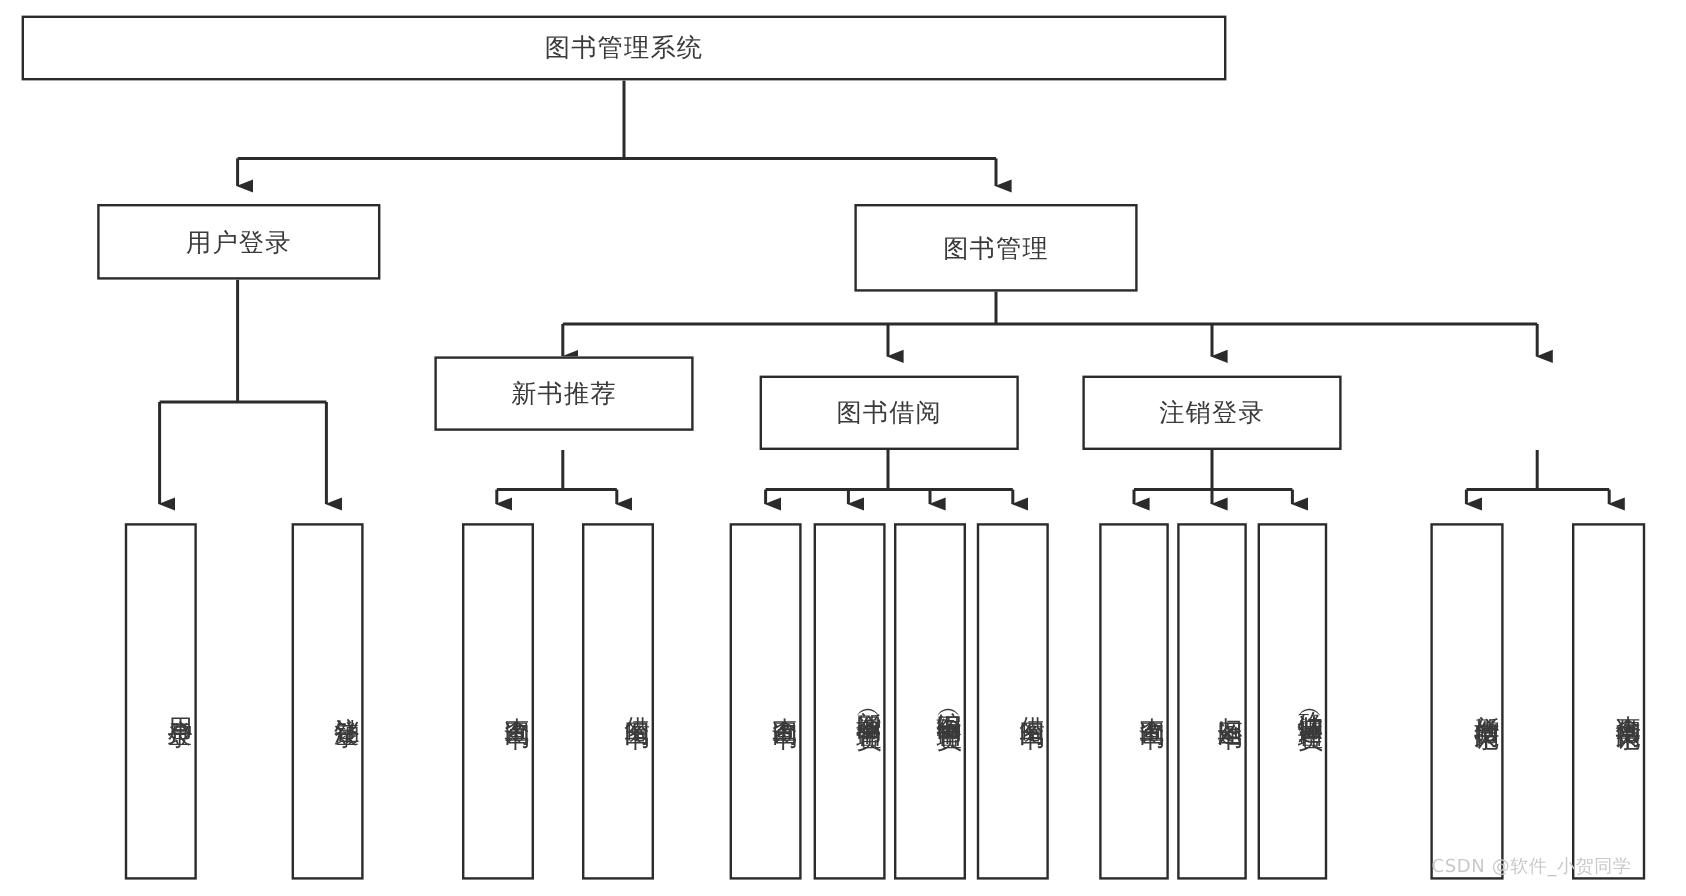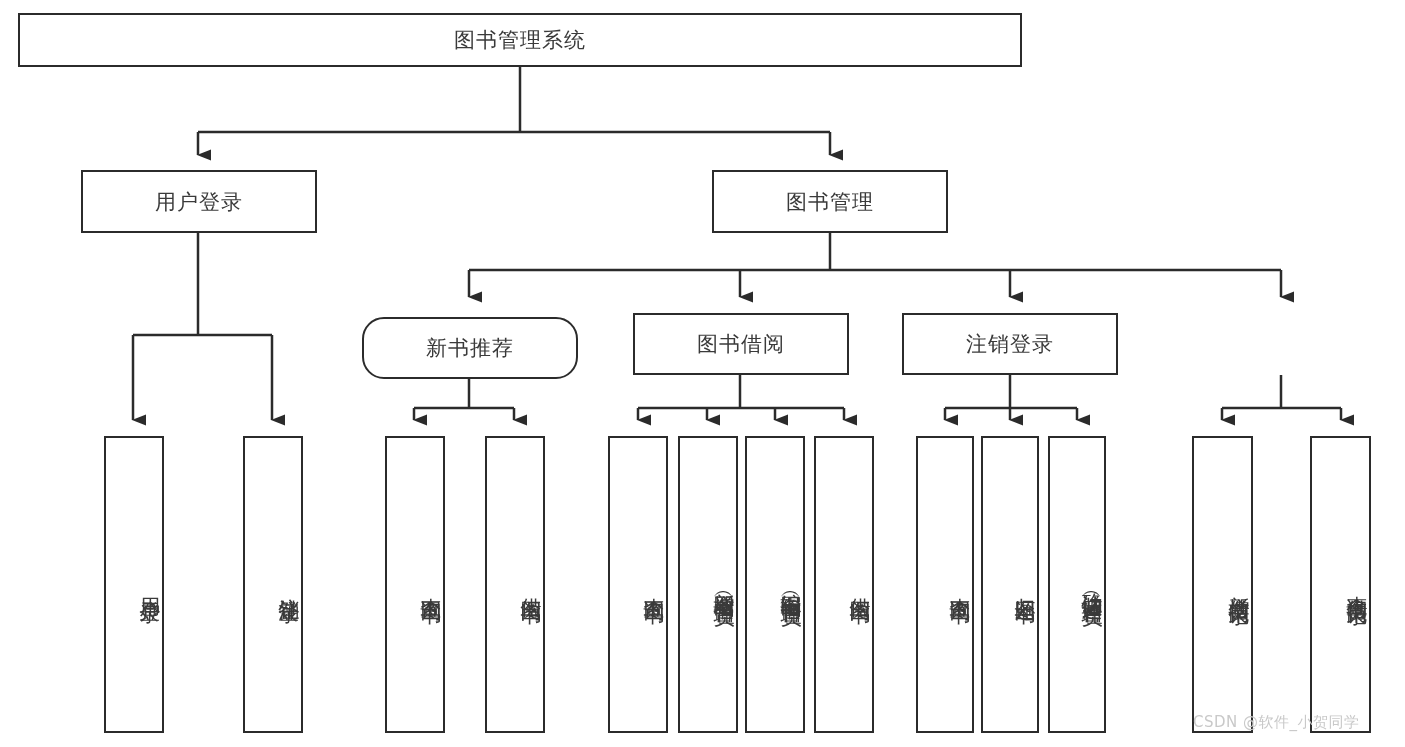--- a/index.html
+++ b/index.html
@@ -65,23 +65,23 @@
       <path d="M1281 375 L1281 408"></path>
       <path d="M1222 408 L1341 408"></path>
       <path d="M1222 408 L1222 420" marker-end="url(#arw)"></path>
       <path d="M1341 408 L1341 420" marker-end="url(#arw)"></path>
     </g>
   </svg>
 
   <div class="node h" style="left:18px;top:13px;width:1004px;height:54px;">图书管理系统</div>
 
   <div class="node h" style="left:81px;top:170px;width:236px;height:63px;">用户登录</div>
-  <div class="node h" style="left:712px;top:170px;width:236px;height:63px;">图书管理</div>
+  <div class="node h" style="left:712px;top:170px;width:236px;height:73px;">图书管理</div>
 
-  <div class="node h" style="left:362px;top:317px;width:216px;height:62px;border-radius:22px;">新书推荐</div>
+  <div class="node h" style="left:362px;top:297px;width:216px;height:62px;">新书推荐</div>
   <div class="node h" style="left:633px;top:313px;width:216px;height:62px;font-family:Liberation Mono, monospace;">图书借阅</div>
   <div class="node h" style="left:902px;top:313px;width:216px;height:62px;">注销登录</div>
 
   <div class="node v" style="left:104px;top:436px;width:60px;height:297px;">用户登录</div>
   <div class="node v" style="left:243px;top:436px;width:60px;height:297px;">注销登录</div>
 
   <div class="node v" style="left:385px;top:436px;width:60px;height:297px;">查询图书</div>
   <div class="node v" style="left:485px;top:436px;width:60px;height:297px;">借阅图书</div>
 
   <div class="node v" style="left:608px;top:436px;width:60px;height:297px;">查询图书</div>

